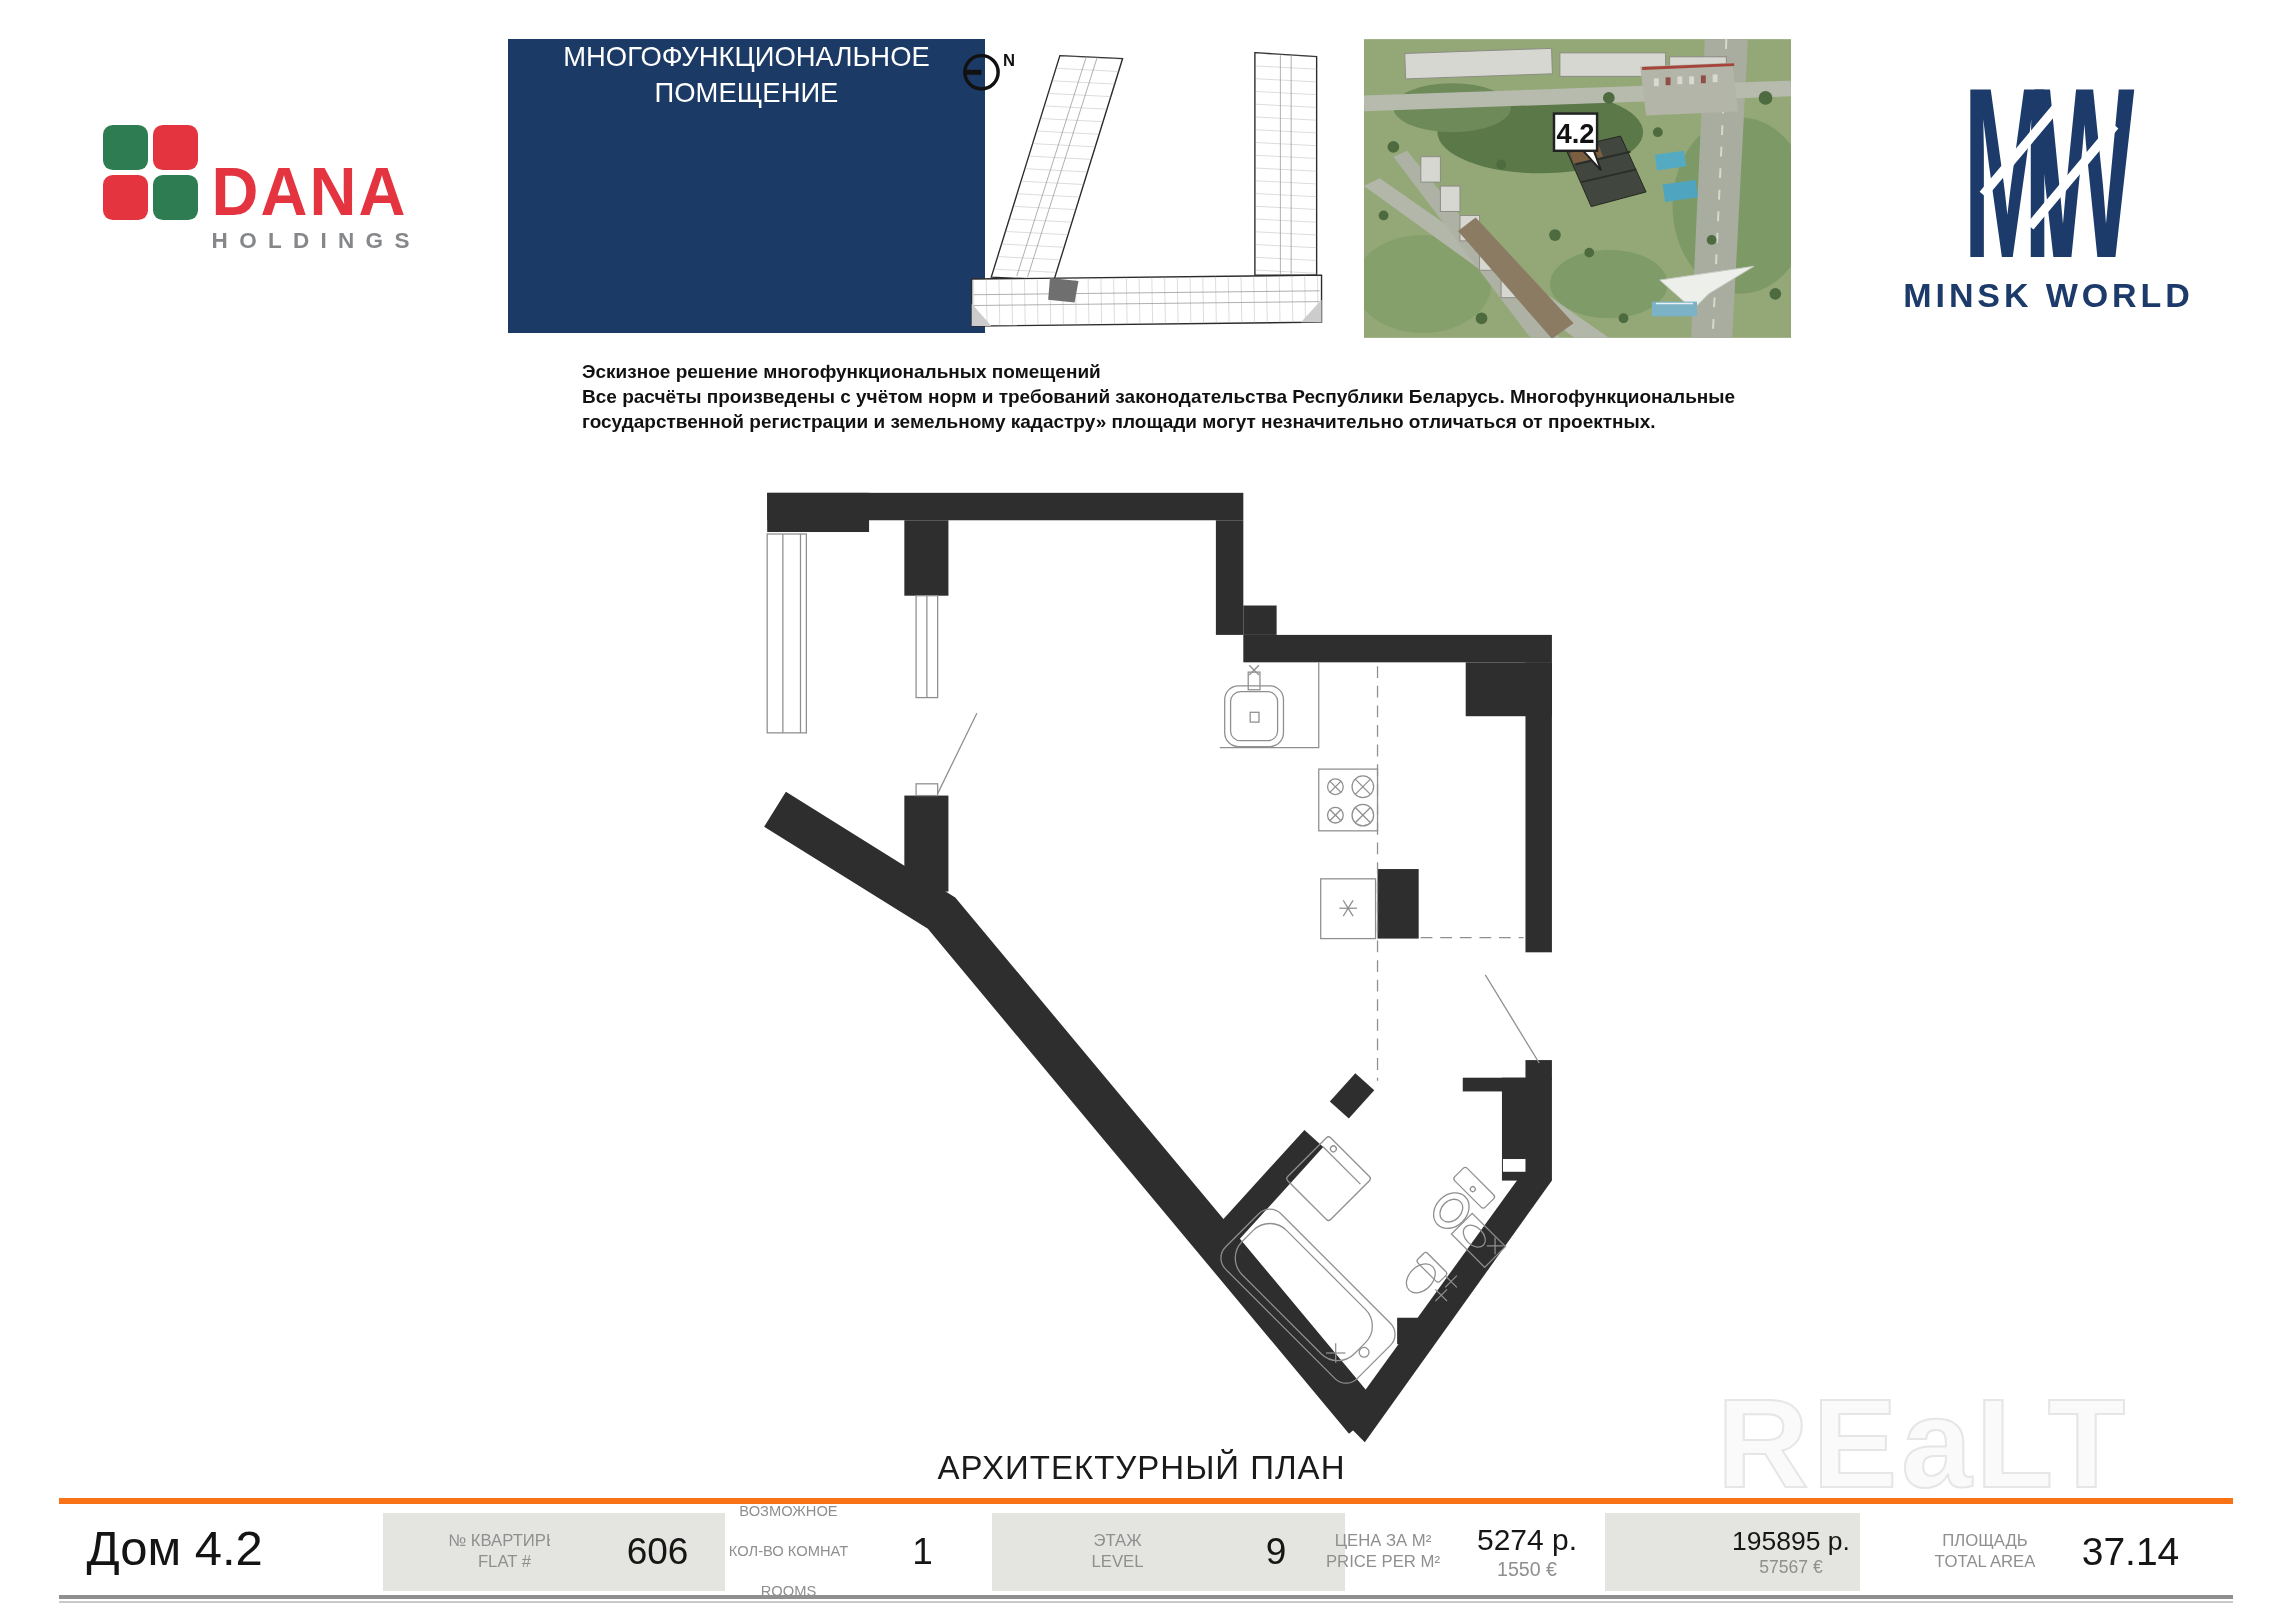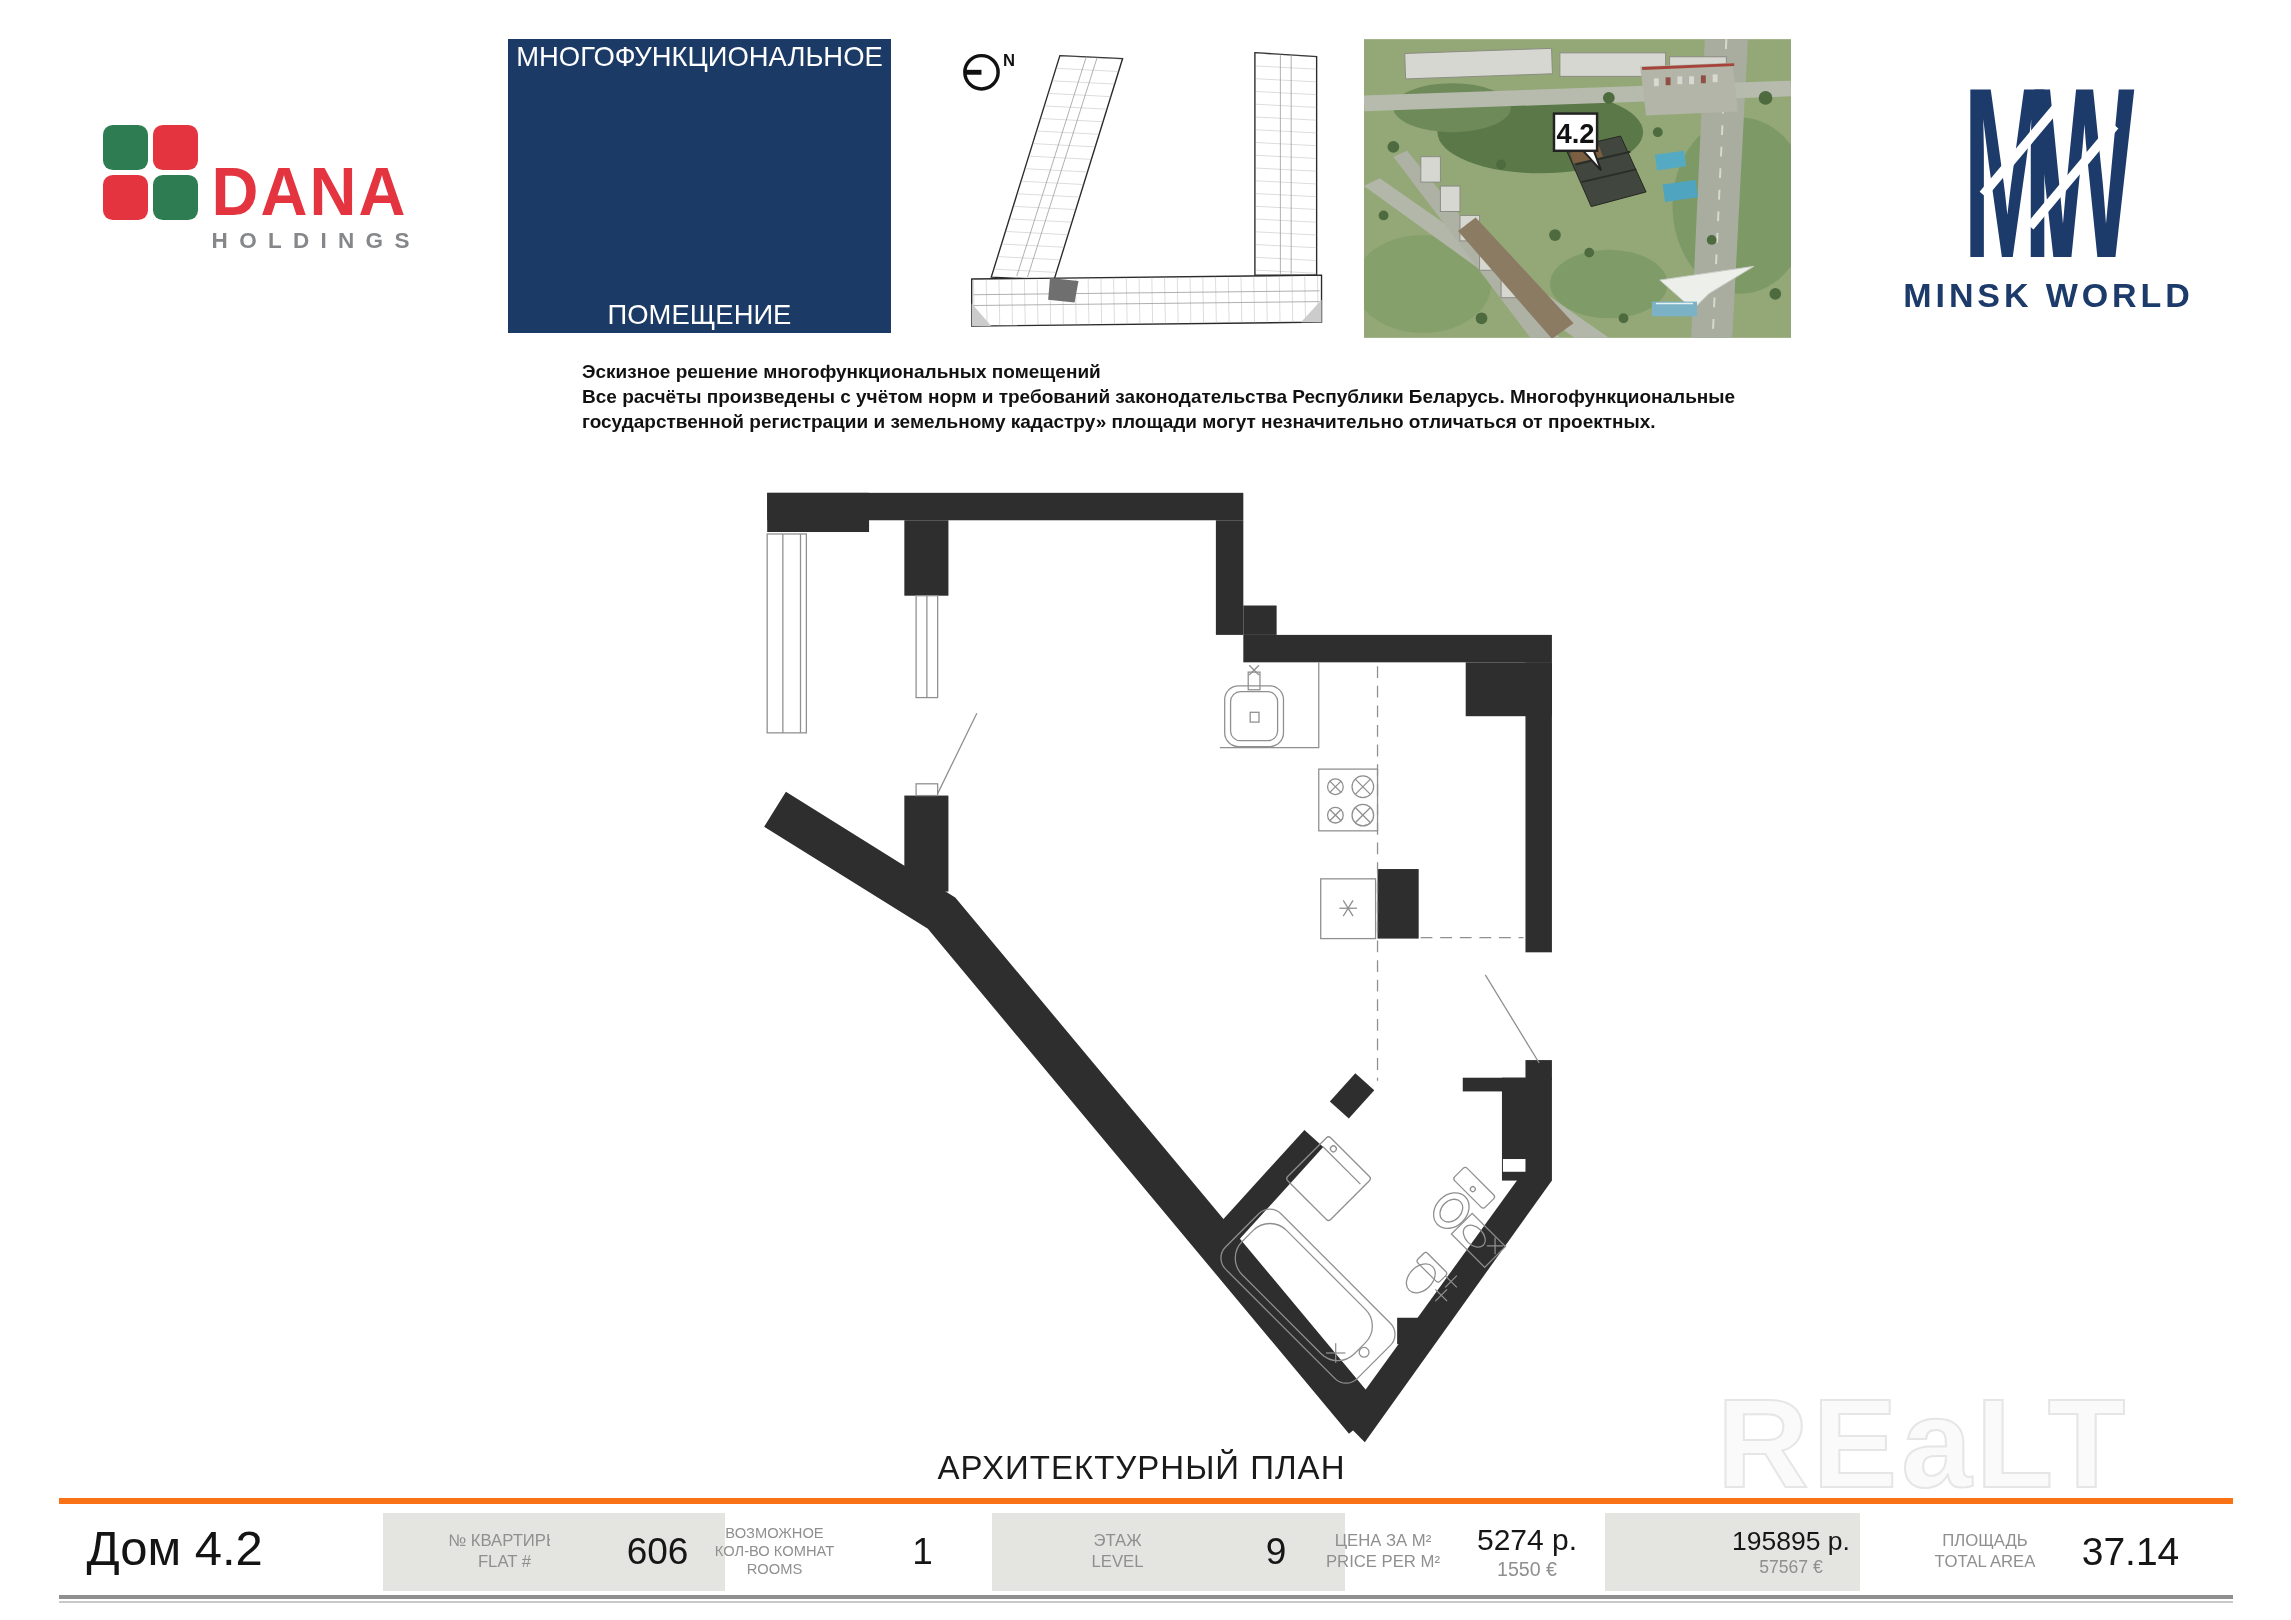--- a/index.html
+++ b/index.html
@@ -10,22 +10,22 @@
   .dana{position:absolute;left:103px;top:125px;display:flex;align-items:flex-start;}
   .dana-squares{display:grid;grid-template-columns:45px 45px;grid-template-rows:45px 45px;gap:4.9px;}
   .dana-squares i{display:block;border-radius:9.8px;}
   .sq-g{background:#2e7d52;}
   .sq-r{background:#e43440;}
   .dana-text{margin-left:13.7px;margin-top:36px;}
   .dana-name{font-size:65px;font-weight:800;color:#e43440;line-height:59px;letter-spacing:2px;transform:scaleY(1.04);transform-origin:top left;}
   .dana-sub{font-size:22.5px;font-weight:700;color:#85878a;letter-spacing:11.3px;margin-top:7.8px;}
 
   
-  .banner{position:absolute;left:508px;top:39px;width:383px;height:294px;background:#1c3a66;
-          display:flex;flex-direction:column;justify-content:space-between;align-items:center;
+  .banner{position:absolute;left:508px;top:39px;width:477px;height:294px;background:#1c3a66;
+          display:flex;flex-direction:column;justify-content:flex-start;align-items:center;
           color:#fff;font-size:27.4px;line-height:36px;text-align:center;}
 
   
   .mini-plan{position:absolute;left:956px;top:37px;width:392px;height:294px;}
   .aerial{position:absolute;left:1364px;top:39px;width:427px;height:299px;}
 
   
   .mw{position:absolute;left:1882px;top:51px;width:333px;height:274px;text-align:center;}
   .mw-mono{position:relative;height:211px;}
   .mw-mono span{display:inline-block;font-size:147px;font-weight:700;color:#1c3a6a;
@@ -58,21 +58,21 @@
   .lab{color:#8f8f8f;font-size:16.7px;line-height:20.6px;}
   .lab3{color:#8f8f8f;font-size:14.7px;line-height:17.6px;}
   .val{color:#161616;font-size:37px;}
   .val-big{color:#161616;font-size:39px;}
   .val-m{color:#161616;font-size:30px;line-height:33px;}
   .val-s{color:#161616;font-size:26.5px;line-height:30px;}
   .eur{color:#8f8f8f;font-size:19.6px;margin-top:2px;}
   .eur-s{color:#8f8f8f;font-size:17.6px;margin-top:1px;}
   .c1{left:324px;width:163px;}
   .c2{left:491px;width:135px;}
-  .c3{left:641px;width:149px;}
+  .c3{left:655px;width:149px;gap:22px;}
   .c4{left:795px;width:137px;}
   .c5{left:933px;width:171px;}
   .c6{left:1108px;width:138px;}
   .c7{left:1260px;width:128px;}
   .c8{left:1397px;width:142px;}
   .c9{left:1546px;width:164px;}
   .c10{left:1623px;width:138px;}
   .c11{left:1865px;width:122px;}
   .c12{left:1998px;width:147px;}
 </style>

